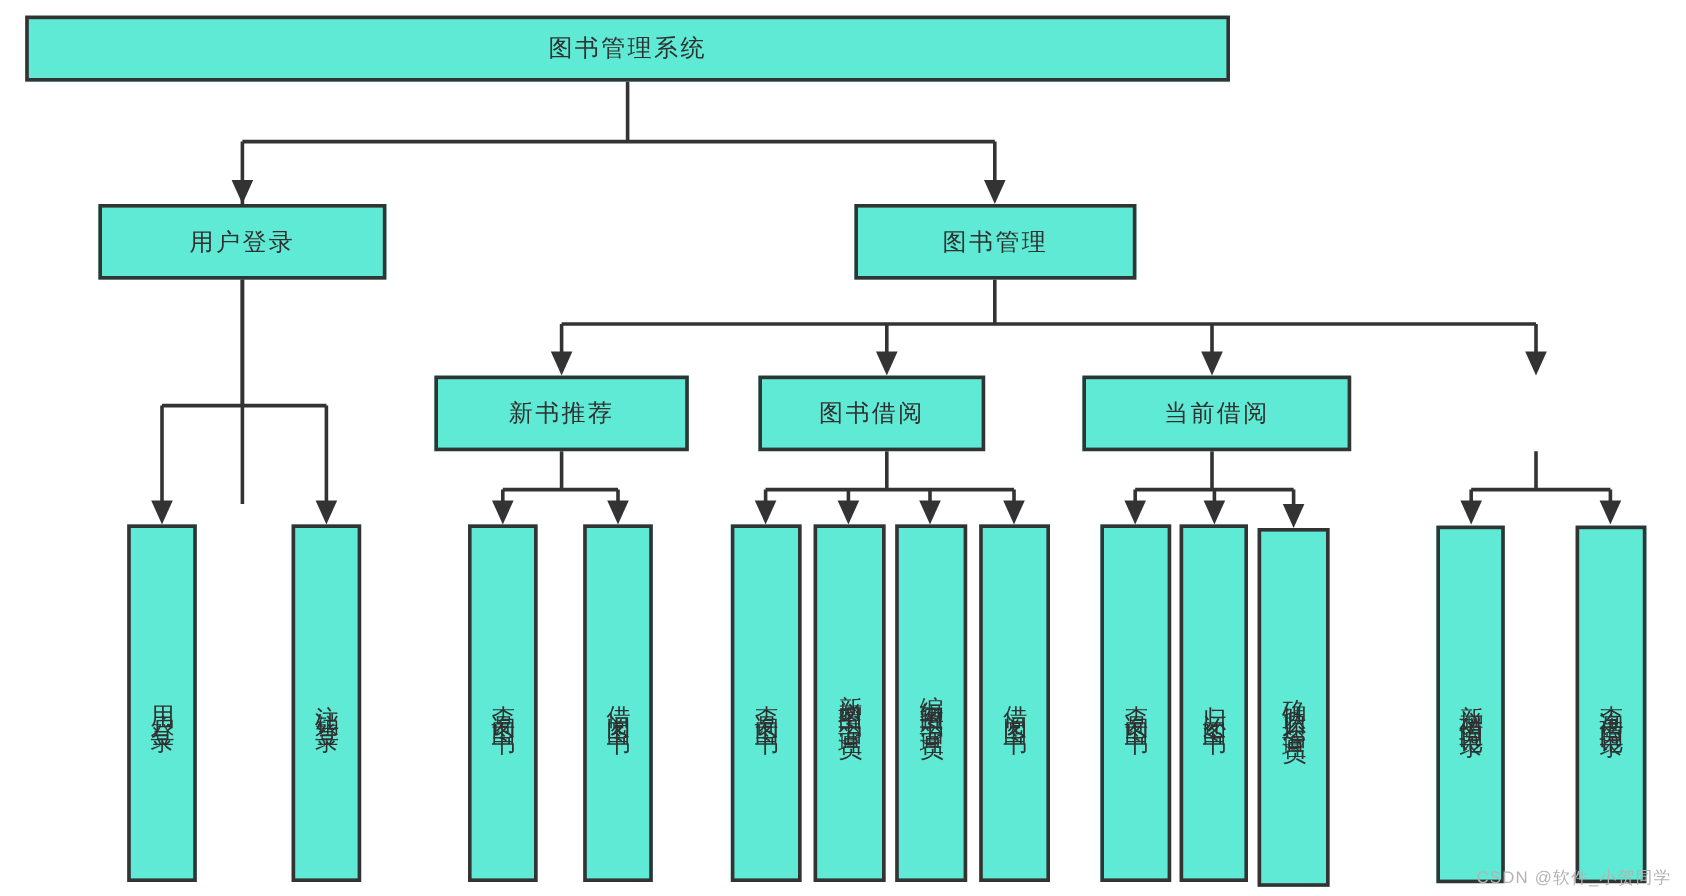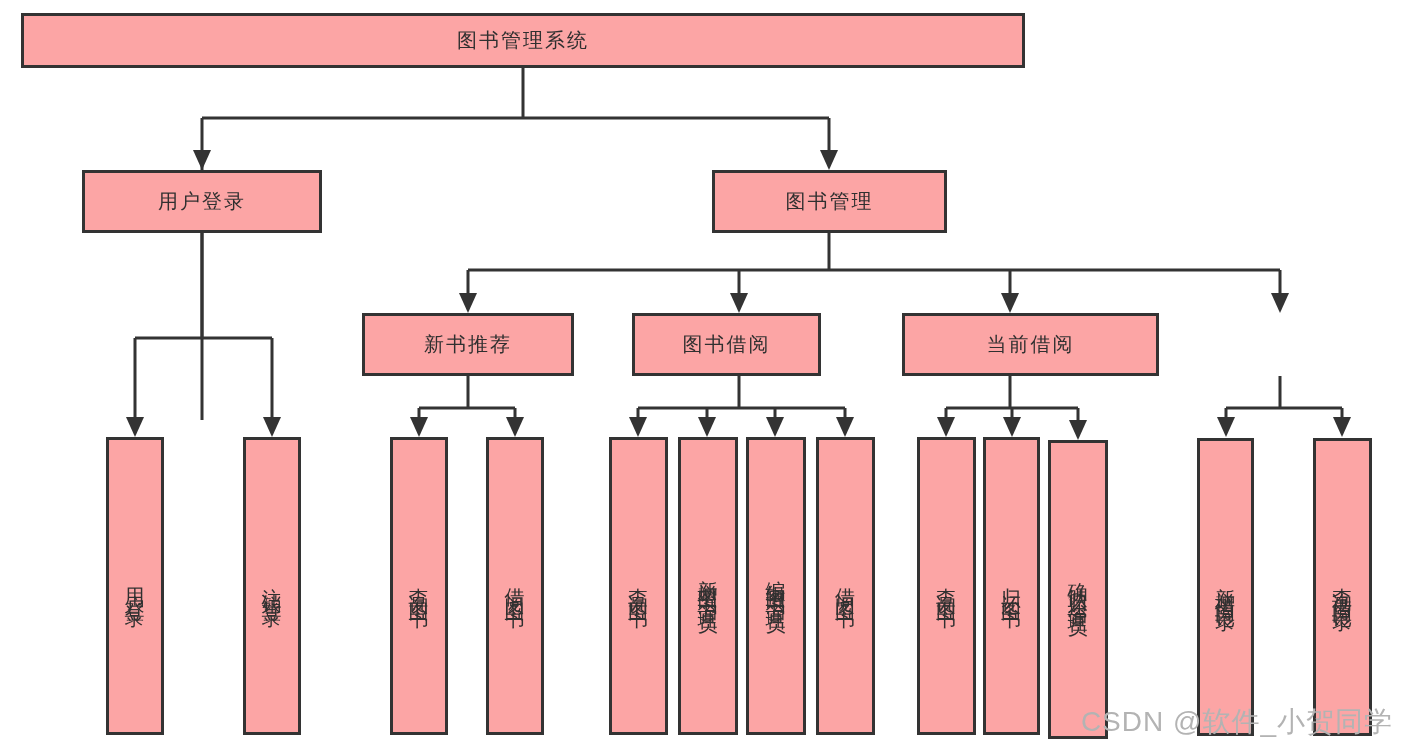--- a/index.html
+++ b/index.html
@@ -15,21 +15,21 @@
     font-family:"Liberation Sans", sans-serif;
     position:relative;
     overflow:hidden;
   }
   .canvas{position:absolute;inset:0;}
   svg.wires{position:absolute;left:0;top:0;pointer-events:none;}
   .node{
     position:absolute;
     box-sizing:border-box;
     border:3px solid var(--line);
-    background:#fca5a5;
+    background:#5eead4;
     display:flex;
     align-items:center;
     justify-content:center;
     color:var(--text);
   }
   .node.h .lbl{
     font-size:20px;
     letter-spacing:2px;
     white-space:nowrap;
   }
@@ -40,21 +40,21 @@
     line-height:1;
     max-height:288px;
   }
   .node.v.long .lbl{
     letter-spacing:5px;
   }
   .watermark{
     position:absolute;
     right:12px;
     bottom:6px;
-    font-size:28px;
+    font-size:14px;
     color:var(--watermark);
     letter-spacing:1px;
     white-space:nowrap;
   }
 </style>
 </head>
 <body>
 
 <div class="canvas">
 
@@ -101,21 +101,21 @@
   <div class="node h" style="left:362px;top:313px;width:212px;height:63px">
     <span class="lbl">新书推荐</span>
   </div>
 
   <div class="node h" style="left:712px;top:170px;width:235px;height:63px">
     <span class="lbl">图书管理</span>
   </div>
   <div class="node h" style="left:632px;top:313px;width:189px;height:63px">
     <span class="lbl">图书借阅</span>
   </div>
-  <div class="node h" style="left:902px;top:313px;width:257px;height:63px">
+  <div class="node h" style="left:902px;top:313px;width:224px;height:63px">
     <span class="lbl">当前借阅</span>
   </div>
 
   <div class="node v" style="left:106px;top:437px;width:58px;height:298px">
     <span class="lbl">用户登录</span>
   </div>
   <div class="node v" style="left:243px;top:437px;width:58px;height:298px">
     <span class="lbl">注销登录</span>
   </div>
 

